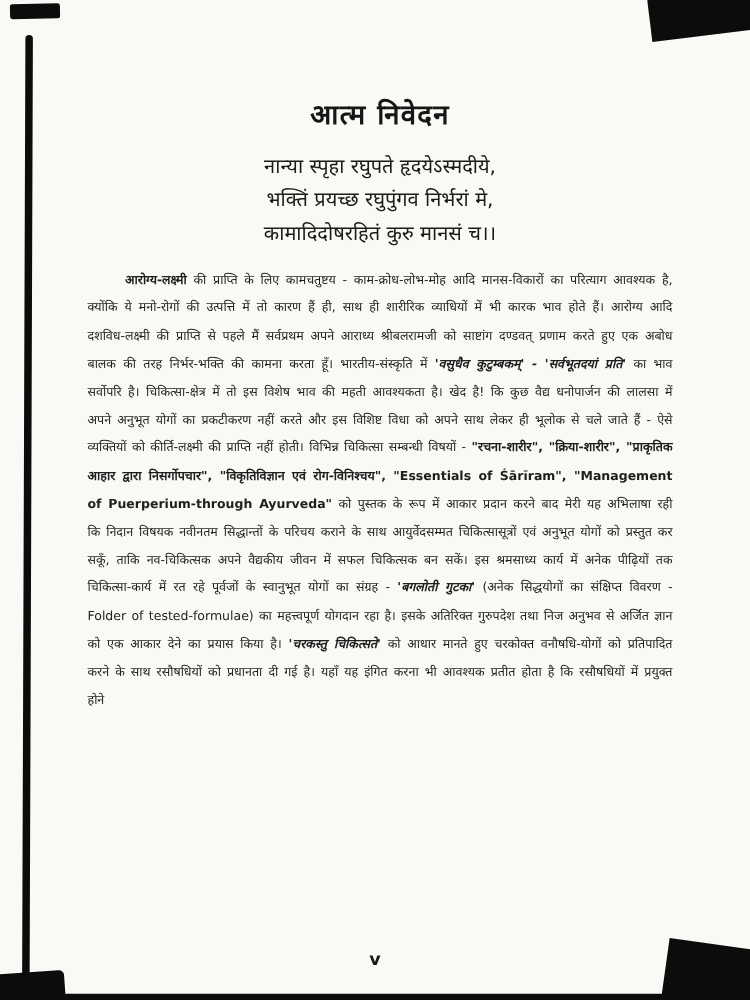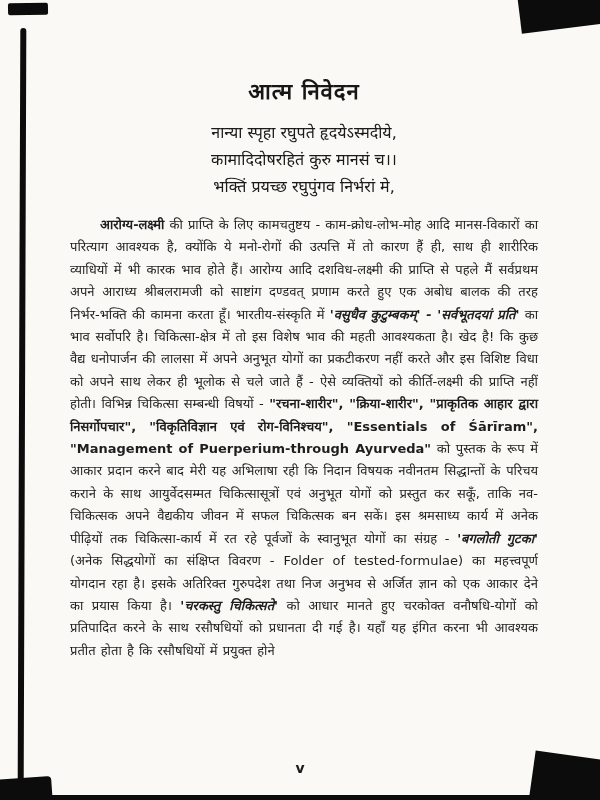--- a/index.html
+++ b/index.html
@@ -60,21 +60,21 @@
   .verse-block {
     margin-top: 14px;
     text-align: center;
     font-weight: 400;
     font-size: 16px;
     line-height: 27px;
     color: #1a1a1a;
   }
   .body-paragraph {
     margin-top: 14px;
-    font-size: 13px;
+    font-size: 10px;
     line-height: 22.4px;
     text-align: justify;
     text-indent: 30px;
     color: #1e1e1e;
     word-spacing: 1px;
   }
   .seg-normal { font-weight: 400; }
   .seg-bold { font-weight: 700; }
   .seg-bold-italic { font-weight: 700; font-style: italic; }
   .page-number {
@@ -96,21 +96,21 @@
   <div class="edge edge-top-right"></div>
   <div class="edge edge-bottom-right"></div>
   <div class="edge edge-bottom-left"></div>
   <div class="edge edge-bottom-line"></div>
 
   <div class="content">
     <div class="page-title">आत्म निवेदन</div>
 
     <div class="verse-block">
         <div class="verse-line">नान्या स्पृहा रघुपते हृदयेऽस्मदीये,</div>
+        <div class="verse-line">भक्तिं प्रयच्छ रघुपुंगव निर्भरां मे,</div>
         <div class="verse-line">कामादिदोषरहितं कुरु मानसं च।।</div>
-        <div class="verse-line">भक्तिं प्रयच्छ रघुपुंगव निर्भरां मे,</div>
       </div>
 
     <p class="body-paragraph"><span class="seg-bold">आरोग्य-लक्ष्मी</span><span class="seg-normal"> की प्राप्ति के लिए कामचतुष्टय - काम-क्रोध-लोभ-मोह आदि मानस-विकारों का परित्याग आवश्यक है, क्योंकि ये मनो-रोगों की उत्पत्ति में तो कारण हैं ही, साथ ही शारीरिक व्याधियों में भी कारक भाव होते हैं। आरोग्य आदि दशविध-लक्ष्मी की प्राप्ति से पहले मैं सर्वप्रथम अपने आराध्य श्रीबलरामजी को साष्टांग दण्डवत् प्रणाम करते हुए एक अबोध बालक की तरह निर्भर-भक्ति की कामना करता हूँ। भारतीय-संस्कृति में </span><span class="seg-bold-italic">'वसुधैव कुटुम्बकम्' - 'सर्वभूतदयां प्रति'</span><span class="seg-normal"> का भाव सर्वोपरि है। चिकित्सा-क्षेत्र में तो इस विशेष भाव की महती आवश्यकता है। खेद है! कि कुछ वैद्य धनोपार्जन की लालसा में अपने अनुभूत योगों का प्रकटीकरण नहीं करते और इस विशिष्ट विधा को अपने साथ लेकर ही भूलोक से चले जाते हैं - ऐसे व्यक्तियों को कीर्ति-लक्ष्मी की प्राप्ति नहीं होती। विभिन्न चिकित्सा सम्बन्धी विषयों - </span><span class="seg-bold">"रचना-शारीर", "क्रिया-शारीर", "प्राकृतिक आहार द्वारा निसर्गोपचार", "विकृतिविज्ञान एवं रोग-विनिश्चय", "Essentials of Śārīram", "Management of Puerperium-through Ayurveda"</span><span class="seg-normal"> को पुस्तक के रूप में आकार प्रदान करने बाद मेरी यह अभिलाषा रही कि निदान विषयक नवीनतम सिद्धान्तों के परिचय कराने के साथ आयुर्वेदसम्मत चिकित्सासूत्रों एवं अनुभूत योगों को प्रस्तुत कर सकूँ, ताकि नव-चिकित्सक अपने वैद्यकीय जीवन में सफल चिकित्सक बन सकें। इस श्रमसाध्य कार्य में अनेक पीढ़ियों तक चिकित्सा-कार्य में रत रहे पूर्वजों के स्वानुभूत योगों का संग्रह - </span><span class="seg-bold-italic">'बगलोती गुटका'</span><span class="seg-normal"> (अनेक सिद्धयोगों का संक्षिप्त विवरण - Folder of tested-formulae) का महत्त्वपूर्ण योगदान रहा है। इसके अतिरिक्त गुरुपदेश तथा निज अनुभव से अर्जित ज्ञान को एक आकार देने का प्रयास किया है। </span><span class="seg-bold-italic">'चरकस्तु चिकित्सते'</span><span class="seg-normal"> को आधार मानते हुए चरकोक्त वनौषधि-योगों को प्रतिपादित करने के साथ रसौषधियों को प्रधानता दी गई है। यहाँ यह इंगित करना भी आवश्यक प्रतीत होता है कि रसौषधियों में प्रयुक्त होने</span></p>
   </div>
 
   <div class="page-number">v</div>
 </div>
 
 </body></html>

